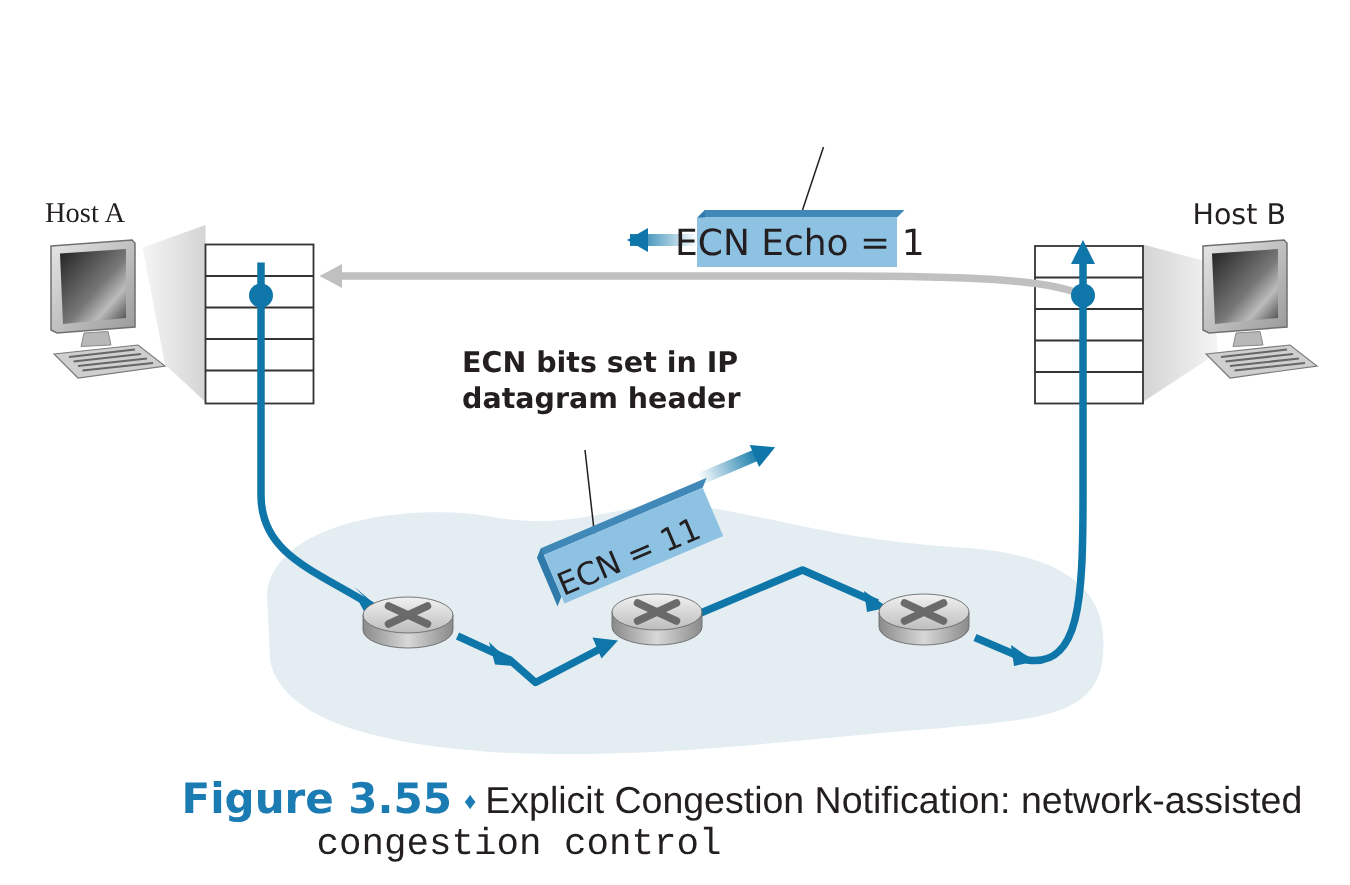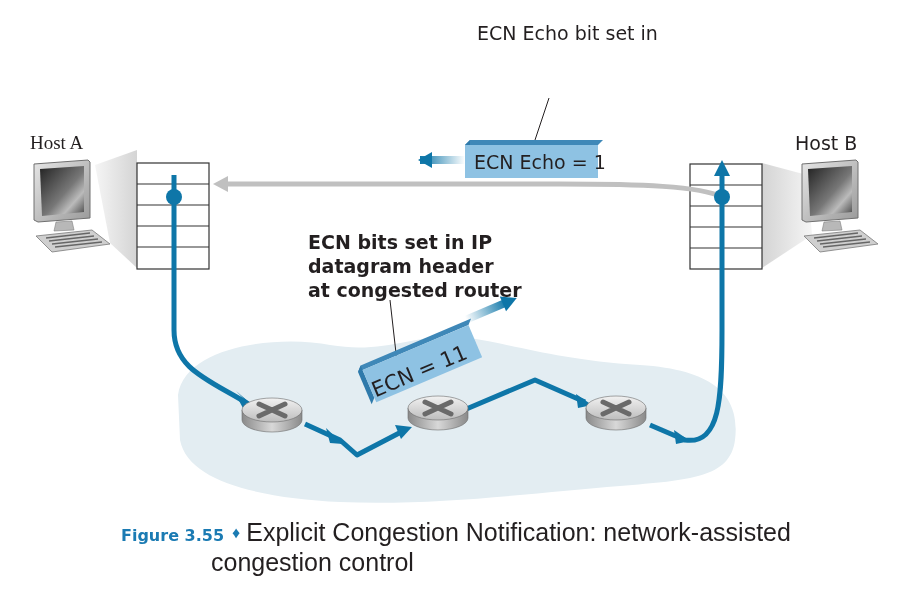--- a/index.html
+++ b/index.html
@@ -1,22 +1,22 @@
 <!DOCTYPE html>
 <html><head>
 <meta charset="utf-8">
 <style>
   html, body { margin: 0; padding: 0; background: #ffffff; }
   body { width: 900px; height: 590px; position: relative; overflow: hidden; font-family: "DejaVu Sans", sans-serif; }
   #diagram { position: absolute; left: 0; top: 0; width: 900px; height: 590px; }
   .label { position: absolute; color: #231f20; font-family: "DejaVu Sans", sans-serif; font-size: 19px; line-height: 24px; white-space: nowrap; }
   .caption { position: absolute; left: 121px; top: 518px; font-family: "Liberation Sans", sans-serif; font-size: 25px; line-height: 29px; color: #231f20; }
-  .fig-num { color: #1b7bb3; font-weight: bold; font-family: "DejaVu Sans", sans-serif; font-size: 16px; }
+  .fig-num { color: #1b7bb3; font-weight: bold; font-family: "DejaVu Sans", sans-serif; font-size: 28px; }
   .diamond { color: #1b7bb3; font-size: 16px; margin: 0 6px 0 8px; vertical-align: 3px; }
-  .cap-line2 { position: absolute; left: 211px; top: 548px; font-family: Liberation Sans, sans-serif; font-size: 25px; color: #231f20; }
+  .cap-line2 { position: absolute; left: 211px; top: 548px; font-family: Liberation Mono, monospace; font-size: 25px; color: #231f20; }
 </style>
 </head>
 <body>
 
 <svg id="diagram" width="900" height="590" viewBox="0 0 900 590" xmlns="http://www.w3.org/2000/svg">
   <defs>
     <linearGradient id="screenGrad" x1="0" y1="0" x2="1" y2="1">
       <stop offset="0" stop-color="#222"></stop>
       <stop offset="0.55" stop-color="#777"></stop>
       <stop offset="0.75" stop-color="#bbb"></stop>
@@ -138,29 +138,27 @@
       <polygon points="0,0 5,-5 5,30 0,35" fill="#2f7aab"></polygon>
       <rect x="5" y="0" width="115" height="35" fill="#8ec2e3"></rect>
     </g>
   </g>
 </svg>
 
 <div class="label" style="left:30px; top:131px;font-family:Liberation Serif, serif;">Host A</div>
 <div class="label" style="left:795px; top:131px;">Host B</div>
 
 <div style="position:absolute; left:477px; top:21px;">
-  <div class="label" style="position:static;">ECN Echo bit set in</div>
 </div>
 
 <div style="position:absolute; left:308px; top:230px;font-weight:bold;">
   <div class="label" style="position:static;">ECN bits set in IP</div>
   <div class="label" style="position:static;">datagram header</div>
-  <div class="label" style="position:static;">at congested router</div>
 </div>
 
-<div class="label" style="left:474px; top:150px; font-size:19px;">ECN Echo = 1</div>
+<div class="label" style="left:450px; top:150px; font-size:24px;">ECN Echo = 1</div>
 
 <div class="label" style="left:368px; top:380px; font-size:21px; transform: rotate(-23deg); transform-origin: left top;">ECN = 11</div>
 
 <div class="caption">
   <span class="fig-num">Figure 3.55</span><span class="diamond">♦</span><span>Explicit Congestion Notification: network-assisted</span>
 </div>
 <div class="cap-line2">congestion control</div>
 
 </body></html>

